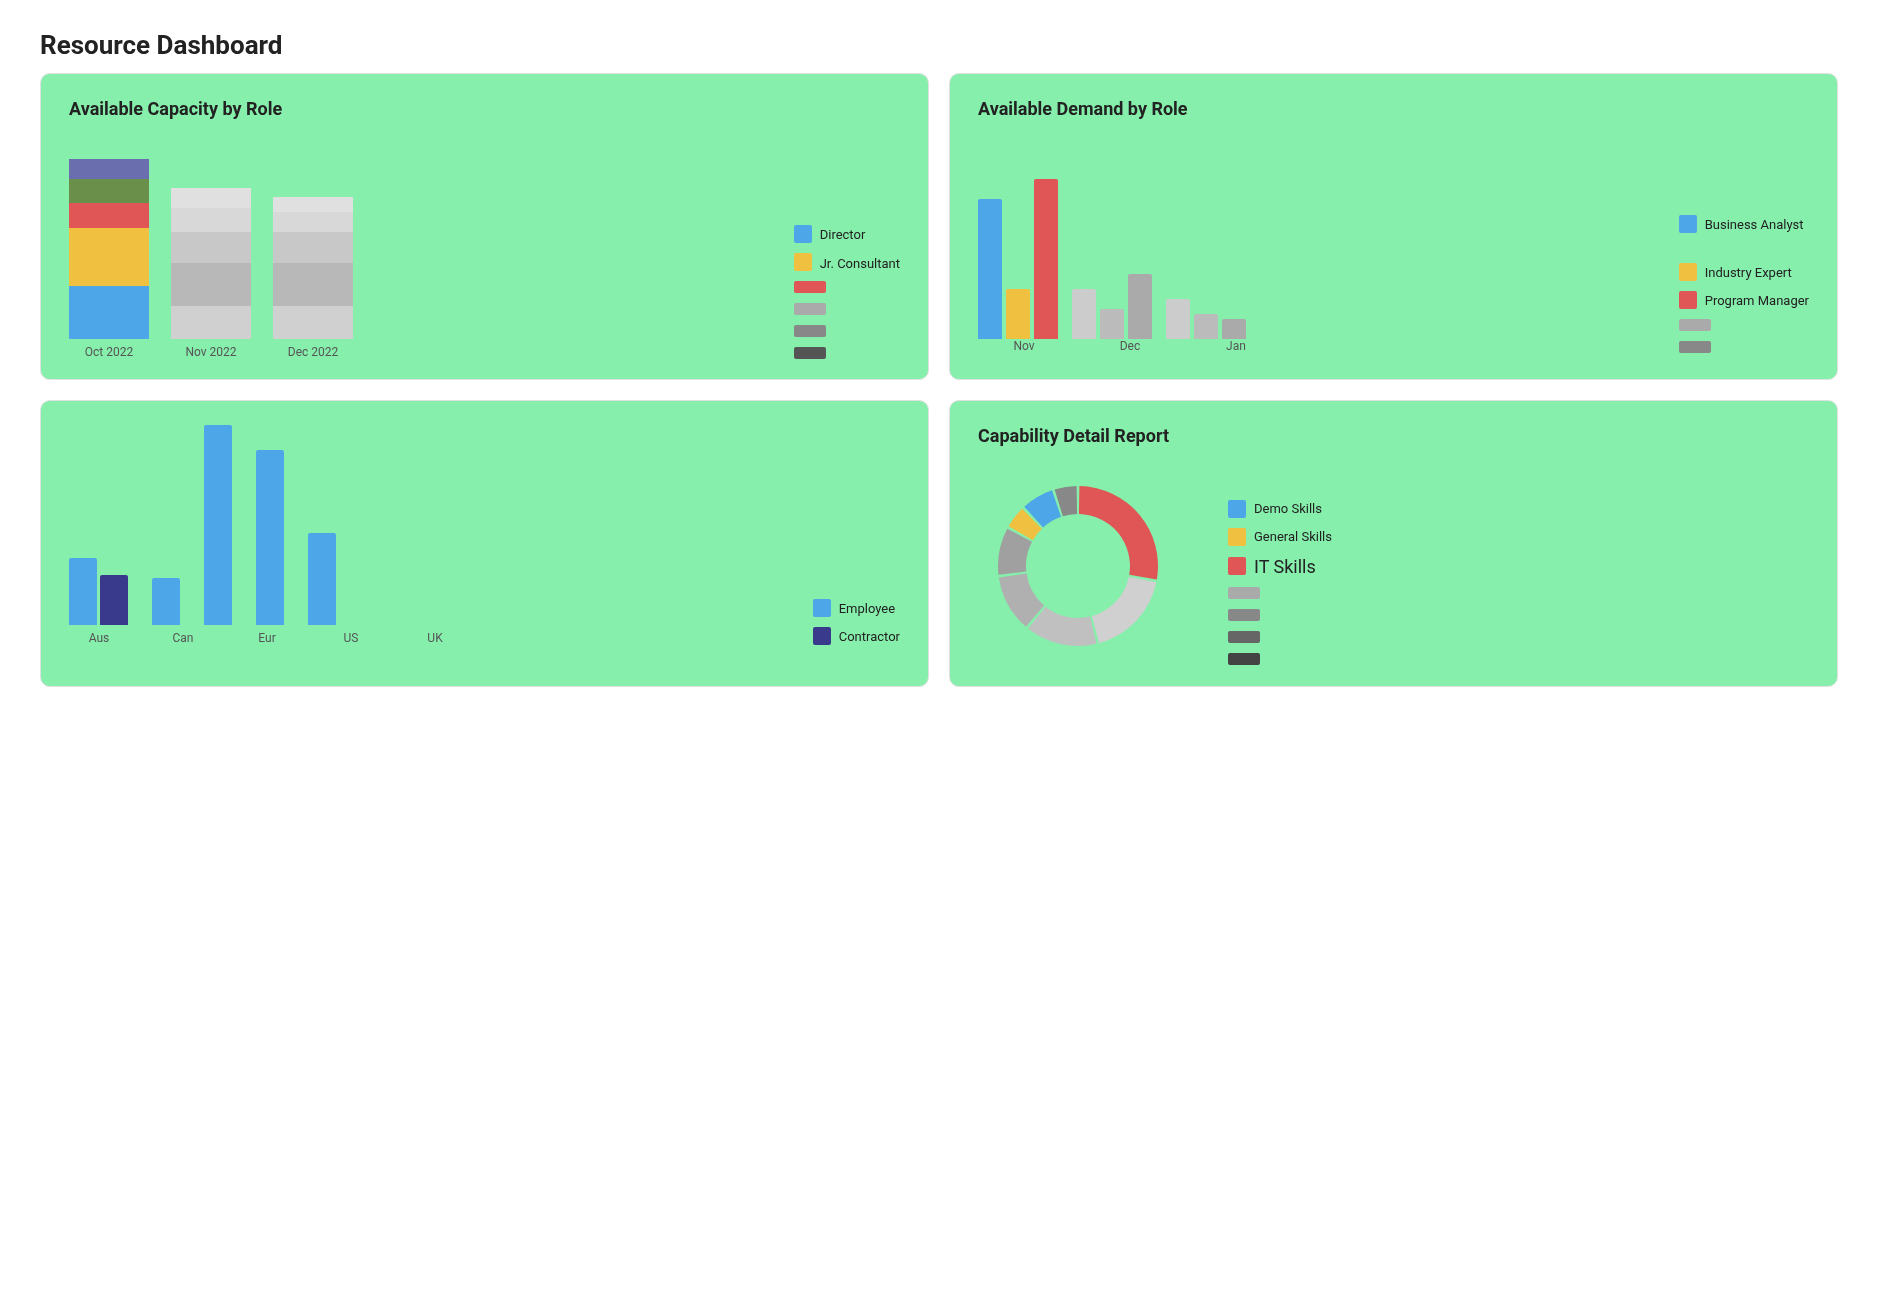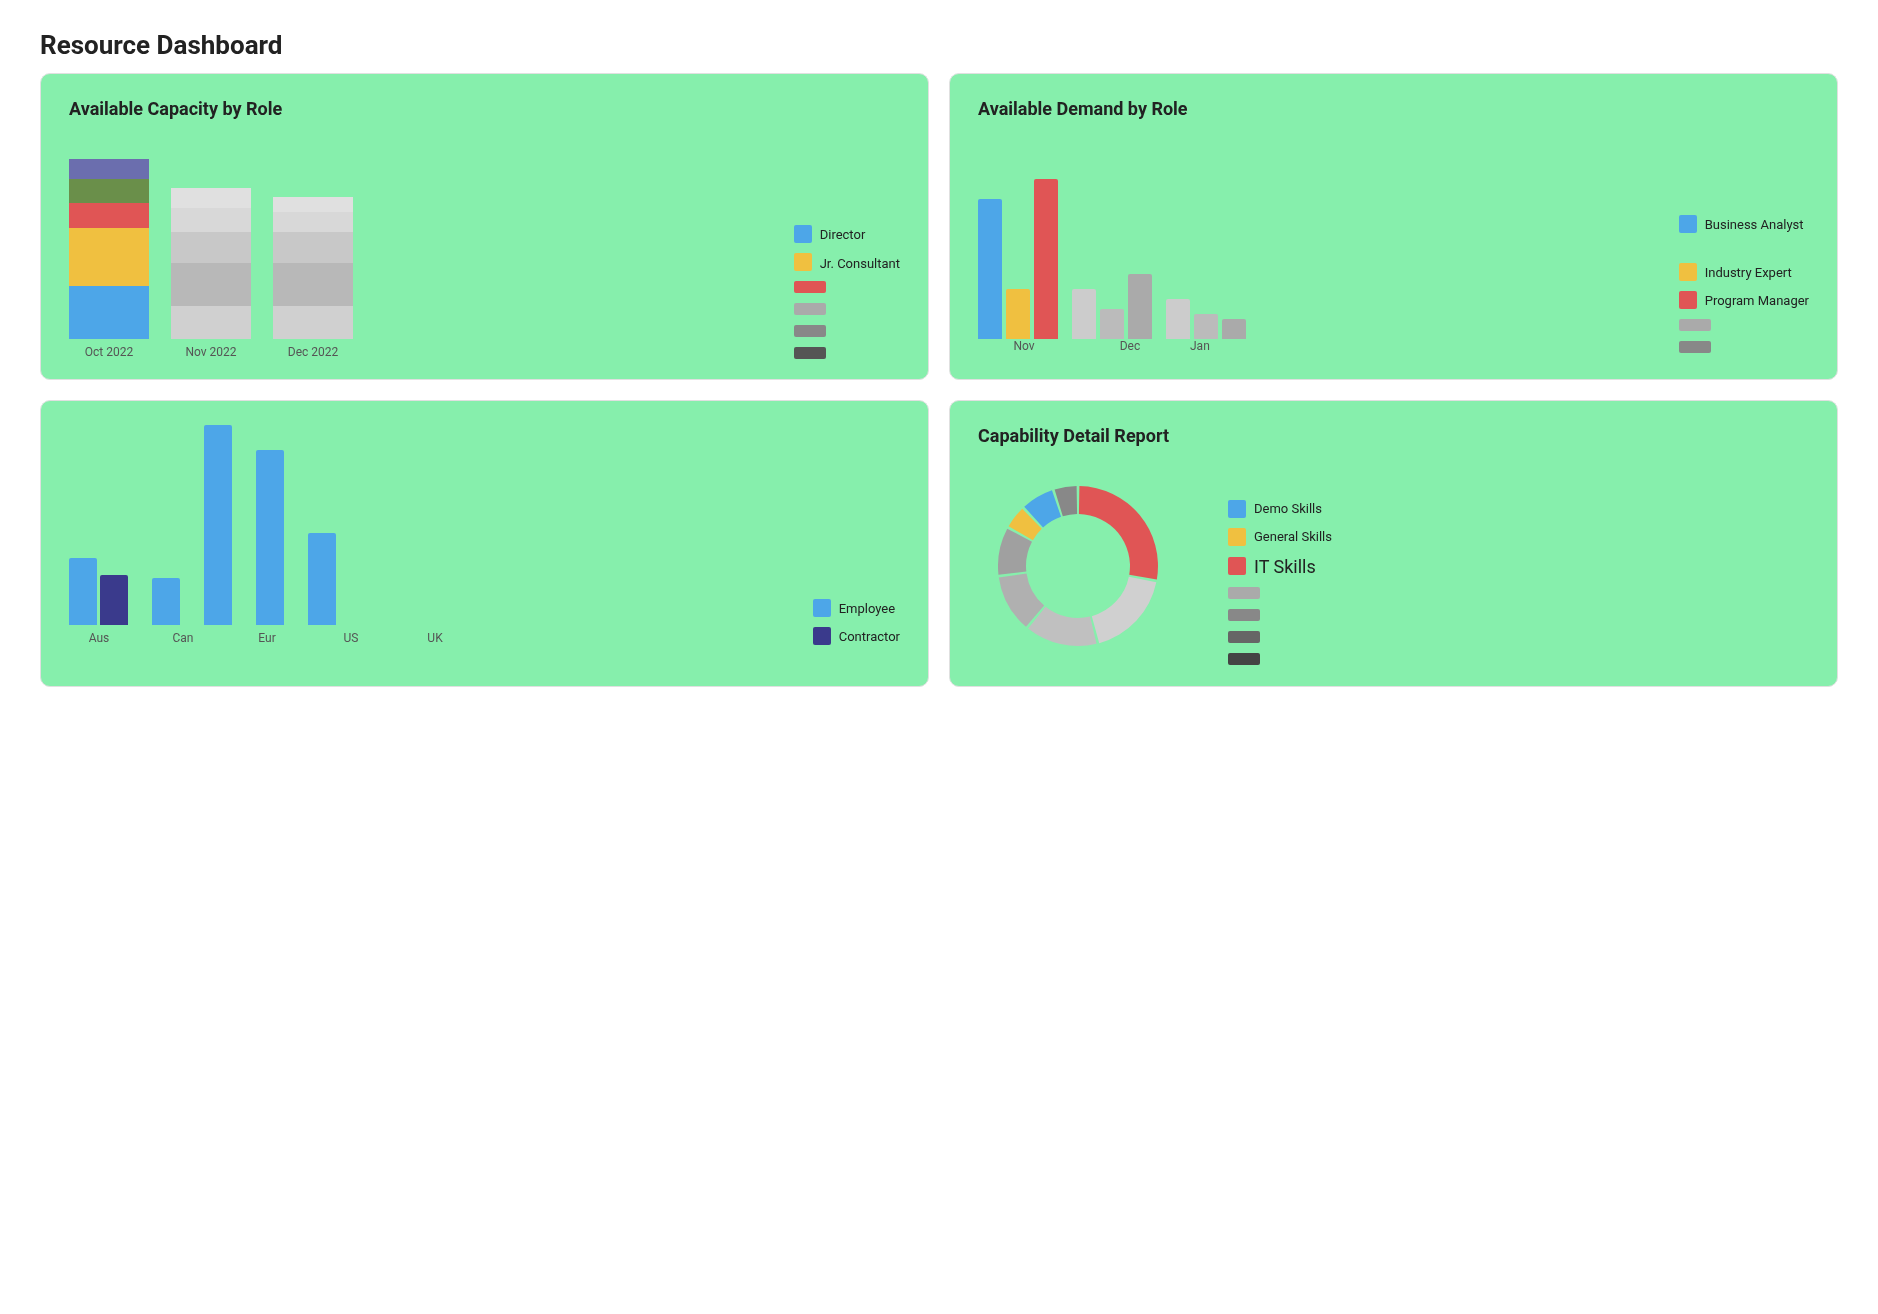--- a/index.html
+++ b/index.html
@@ -143,21 +143,21 @@
               <div style="display: flex; align-items: flex-end; gap: 4px; height: 200px;">
                 <div style="width: 24px; height: 40px; background: rgb(204, 204, 204); border-radius: 2px 2px 0px 0px;"></div>
                 <div style="width: 24px; height: 25px; background: rgb(187, 187, 187); border-radius: 2px 2px 0px 0px;"></div>
                 <div style="width: 24px; height: 20px; background: rgb(170, 170, 170); border-radius: 2px 2px 0px 0px;"></div>
               </div>
             </div>
           </div>
         <div style="display:flex;gap:14px;margin-top:0;" id="demand-labels">
             <div style="font-size: 12px; color: rgb(85, 85, 85); text-align: center; width: 92px;">Nov</div>
             <div style="font-size: 12px; color: rgb(85, 85, 85); text-align: center; width: 92px;">Dec</div>
-            <div style="font-size: 12px; color: rgb(85, 85, 85); width: 92px;">Jan</div>
+            <div style="font-size: 12px; color: rgb(85, 85, 85); text-align: center; width: 92px;">Jan</div>
           </div>
       </div>
       <div class="legend" id="demand-legend">
           <div style="display: flex; align-items: center; gap: 8px; font-size: 13px;">
             <div style="width: 18px; height: 18px; background: rgb(77, 166, 232); border-radius: 2px; flex-shrink: 0;"></div>
             <span>Business Analyst</span>
           </div>
           <div style="display: flex; align-items: center; gap: 8px; font-size: 13px; margin-top: 20px;">
             <div style="width: 18px; height: 18px; background: rgb(240, 192, 64); border-radius: 2px; flex-shrink: 0;"></div>
             <span>Industry Expert</span>

